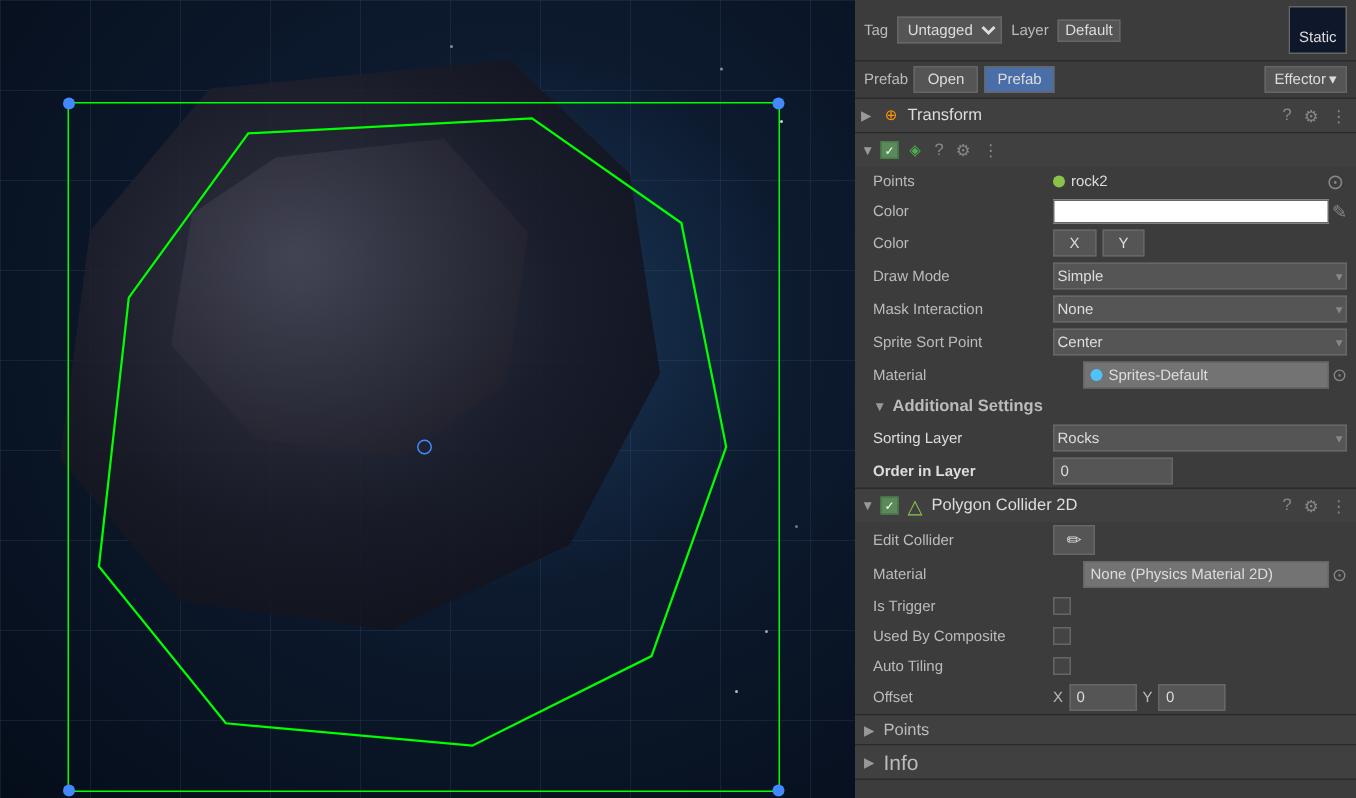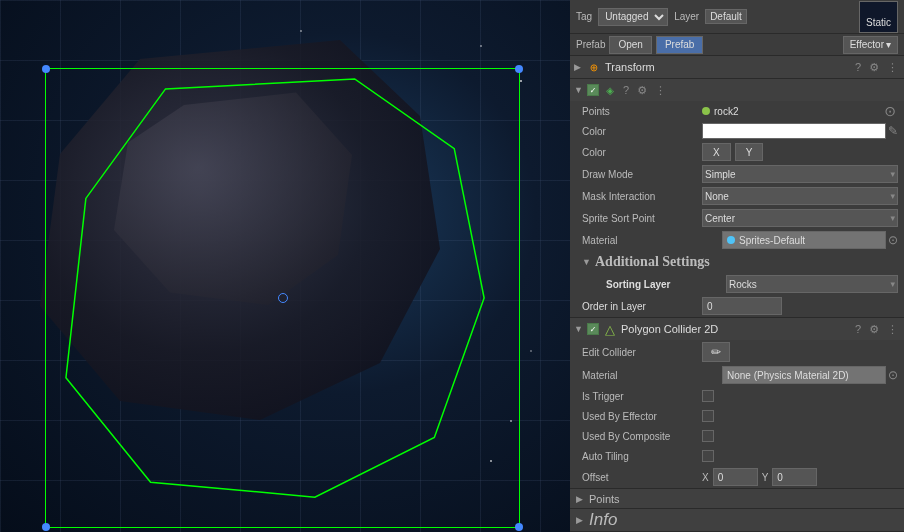--- a/index.html
+++ b/index.html
@@ -379,23 +379,22 @@
     .subsection-header {
       display: flex;
       align-items: center;
       padding: 3px 6px 3px 12px;
       background: #3c3c3c;
       cursor: pointer;
       min-height: 20px;
     }
     .subsection-title {
       color: #bbb;
-      font-size: 14px;
+      font-size: 11px;
       font-weight: bold;
-      font-family: Liberation Serif, serif;
     }
 
     
     .prop-row-bold .prop-label {
       color: #ddd;
       font-weight: bold;
     }
 
     
     .checkbox-small {
@@ -602,31 +601,31 @@
         <span class="select-circle" style="margin-left:2px;">⊙</span>
       </div>
     </div>
 
     <div class="subsection-header">
       <span class="collapse-arrow">▼</span>
       <span class="subsection-title">Additional Settings</span>
     </div>
 
     <div class="prop-row prop-row-bold">
-      <span class="prop-label" style="color:#ddd;font-weight:bold;margin-left:24px;">Sorting Layer</span>
+      <span class="prop-label" style="color:#ddd;font-weight:normal;">Sorting Layer</span>
       <div class="prop-value">
         <div class="prop-dropdown">
           <span>Rocks</span>
           <span class="prop-dropdown-arrow">▾</span>
         </div>
       </div>
     </div>
 
     <div class="prop-row prop-row-bold">
-      <span class="prop-label" style="color:#ddd;font-weight:normal;">Order in Layer</span>
+      <span class="prop-label" style="color:#ddd;font-weight:bold;">Order in Layer</span>
       <div class="prop-value">
         <input class="prop-input" type="text" value="0" style="width: 80px;">
       </div>
     </div>
   </div>
 
   <div class="component">
     <div class="component-header">
       <span class="collapse-arrow">▼</span>
       <div class="checkbox" style="background:#5a8a5a;">✓</div>
@@ -658,26 +657,20 @@
       </div>
     </div>
 
     <div class="prop-row">
       <span class="prop-label">Is Trigger</span>
       <div class="prop-value">
         <div class="checkbox-small"></div>
       </div>
     </div>
 
-    <div class="prop-row">
-      <span class="prop-label">Used By Effector</span>
-      <div class="prop-value">
-        <div class="checkbox-small"></div>
-      </div>
-    </div>
 
     <div class="prop-row">
       <span class="prop-label">Used By Composite</span>
       <div class="prop-value">
         <div class="checkbox-small"></div>
       </div>
     </div>
 
     <div class="prop-row">
       <span class="prop-label">Auto Tiling</span>
@@ -699,16 +692,16 @@
     </div>
   </div>
 
   <div class="collapsed-section">
     <span class="collapse-arrow">▶</span>
     <span style="color:#bbb;font-size:11px;">Points</span>
   </div>
 
   <div class="collapsed-section">
     <span class="collapse-arrow">▶</span>
-    <span style="color:#bbb;font-size:17px;font-style:italic;">Info</span>
+    <span style="color:#bbb;font-size:14px;">Info</span>
   </div>
 
 </div>
 
 </body></html>

